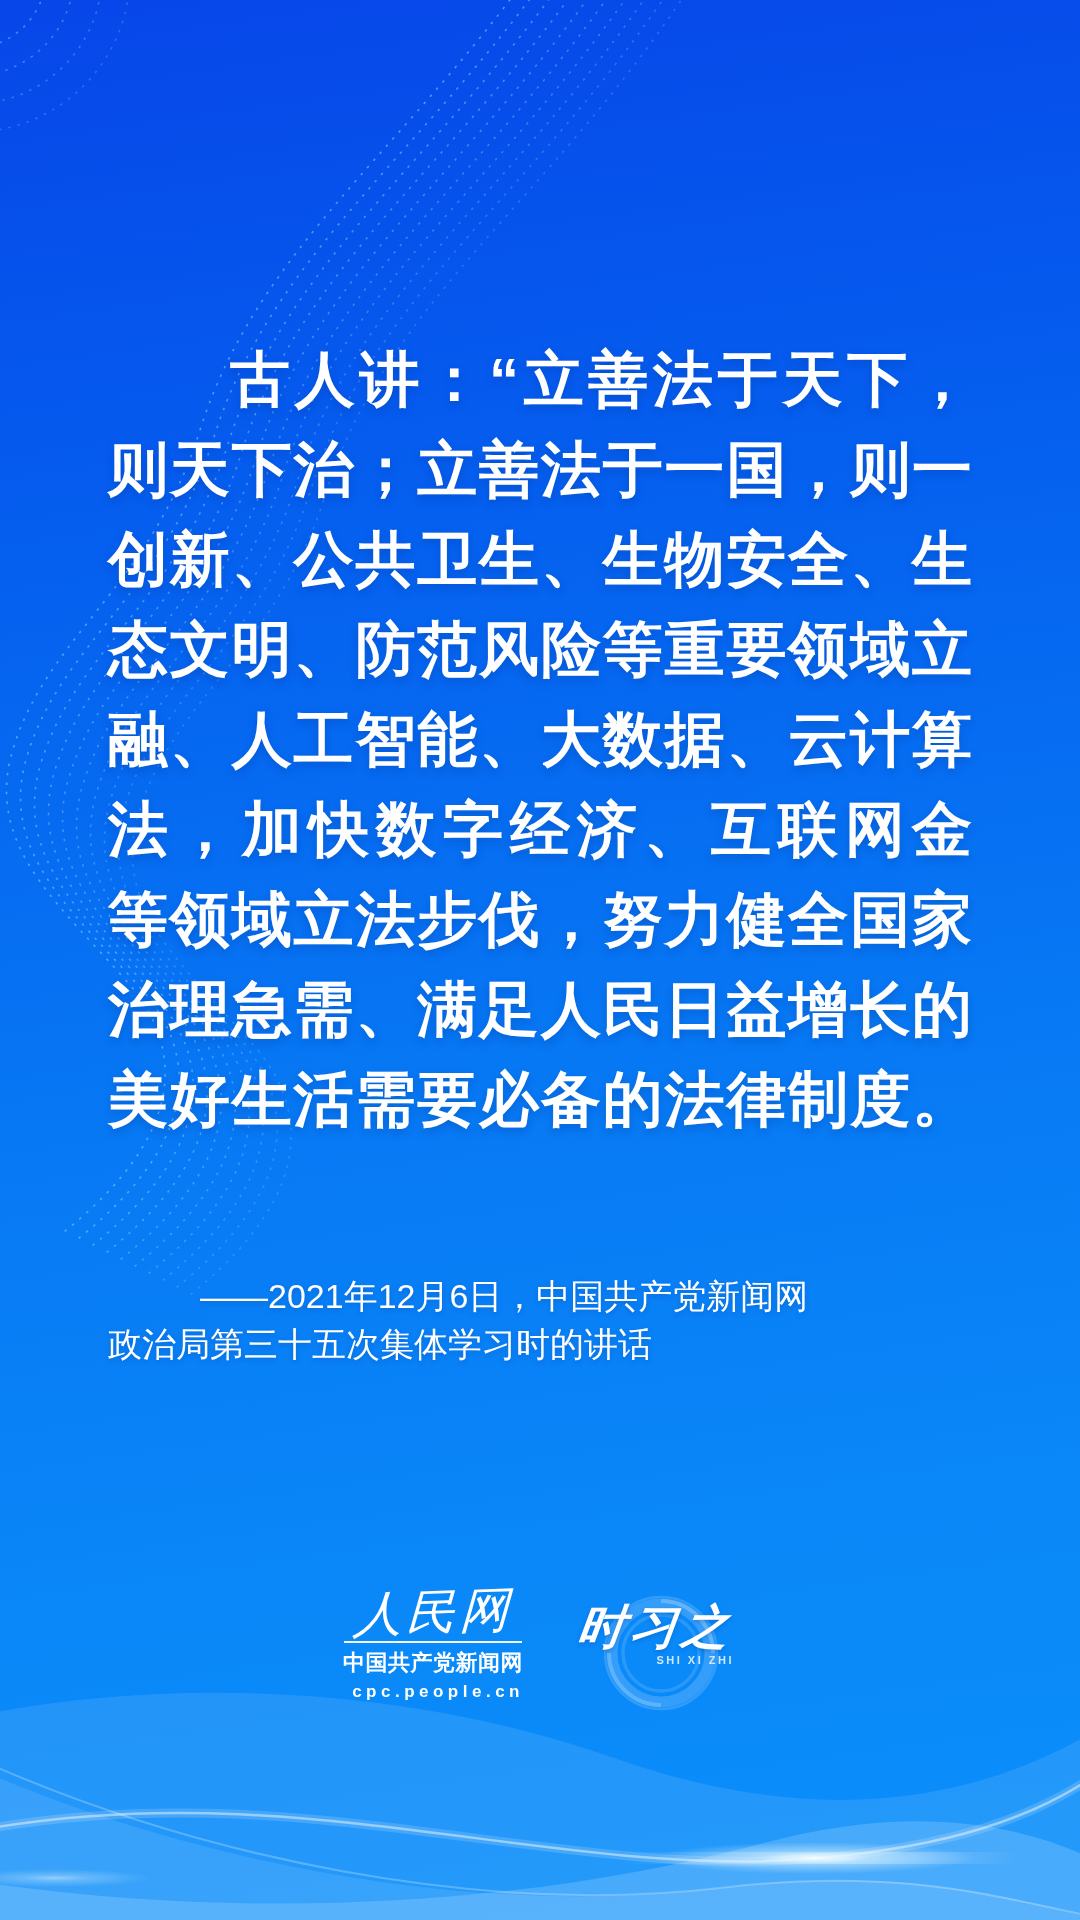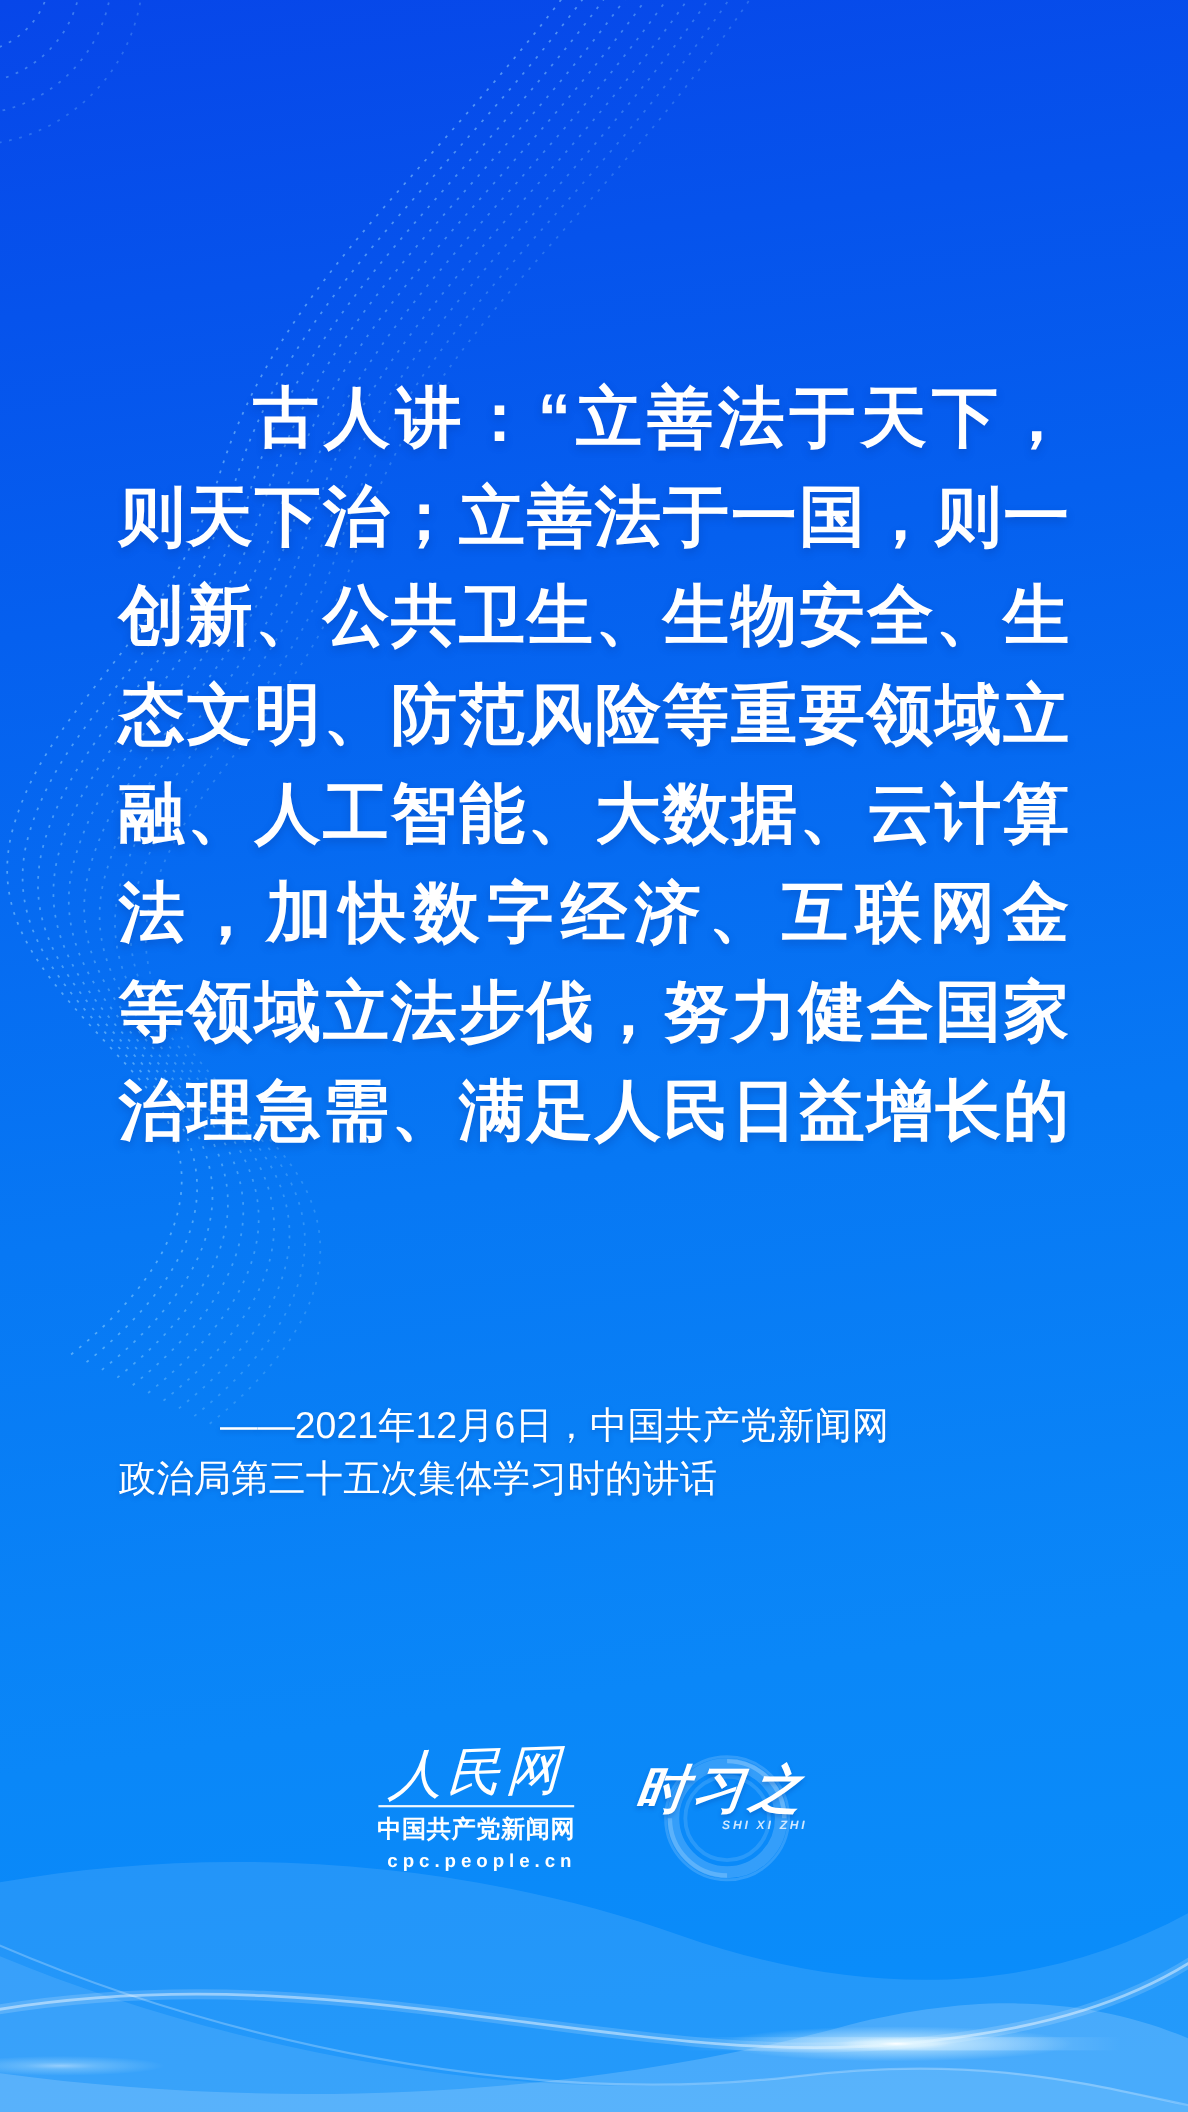--- a/index.html
+++ b/index.html
@@ -42,21 +42,21 @@
   .people-domain{font-size:17px;font-weight:700;letter-spacing:4.5px;margin-top:4px;white-space:nowrap;text-align:right;}
 
   .sxz-logo{position:relative;width:160px;height:120px;margin-top:16px;}
   .ring-svg{position:absolute;left:18px;top:-14px;}
   .sxz-title{
     position:relative;font-size:47px;line-height:50px;font-weight:800;font-style:italic;
     letter-spacing:5px;transform:skewX(-7deg);white-space:nowrap;
     text-shadow:0 2px 4px rgba(2,48,140,0.25);
   }
   .sxz-sub{
-    position:relative;text-align:right;font-size:11px;font-weight:700;font-style:italic;
+    position:relative;text-align:right;font-size:11px;font-weight:700;
     letter-spacing:2.5px;color:#cfe8ff;margin-top:2px;padding-right:4px;white-space:nowrap;
   }
 </style>
 </head>
 <body>
 
 <div class="poster">
 
   <svg class="deco arcs" width="1080" height="1300" viewBox="0 0 1080 1300">
     <g fill="none" stroke="#9fdcff" stroke-width="1.6" stroke-dasharray="2.5 7">
@@ -79,20 +79,21 @@
 
   <div class="quote">
     <div class="quote-line first js-justify" style="letter-spacing: 4.72727px;"><span style="white-space: nowrap;">古人讲：“立善法于天下，</span></div>
     <div class="quote-line js-justify" style="letter-spacing: 1.84615px; text-align: center;"><span style="white-space: nowrap;">则天下治；立善法于一国，则一</span></div>
     <div class="quote-line js-justify" style="letter-spacing: 1.84615px;"><span style="white-space: nowrap;">创新、公共卫生、生物安全、生</span></div>
     <div class="quote-line js-justify" style="letter-spacing: 1.84615px;"><span style="white-space: nowrap; margin-top: 40px;">态文明、防范风险等重要领域立</span></div>
     <div class="quote-line js-justify" style="letter-spacing: 1.84615px;"><span style="white-space: nowrap;">融、人工智能、大数据、云计算</span></div>
     <div class="quote-line js-justify" style="letter-spacing: 7px;"><span style="white-space: nowrap;">法，加快数字经济、互联网金</span></div>
     <div class="quote-line js-justify" style="letter-spacing: 1.84615px;"><span style="white-space: nowrap;">等领域立法步伐，努力健全国家</span></div>
     <div class="quote-line js-justify" style="letter-spacing: 1.84615px;"><span style="white-space: nowrap;">治理急需、满足人民日益增长的</span></div>
+    <div class="quote-line js-justify" style="letter-spacing: 1.84615px;"><span style="white-space: nowrap;">美好生活需要必备的法律制度。</span></div>
   </div>
 
   <div class="attribution">
     <div class="attr-line attr-line1">——2021年12月6日，中国共产党新闻网</div>
     <div class="attr-line">政治局第三十五次集体学习时的讲话</div>
   </div>
 
   <div class="footer">
     <div class="people-logo">
       <div class="people-script">人民网</div>

